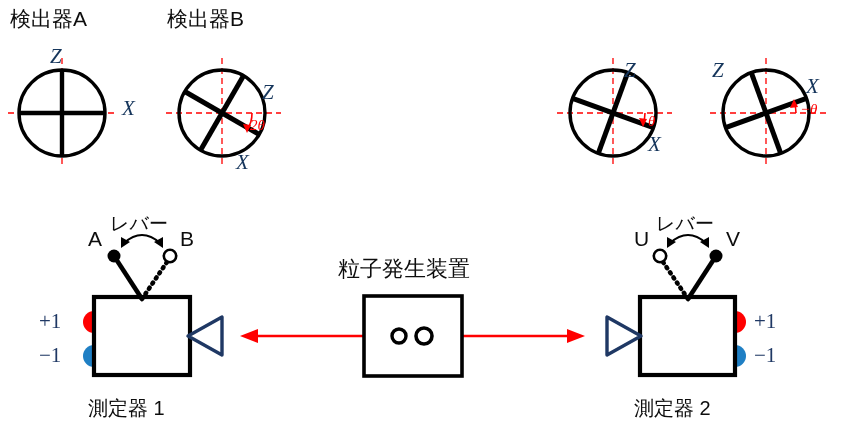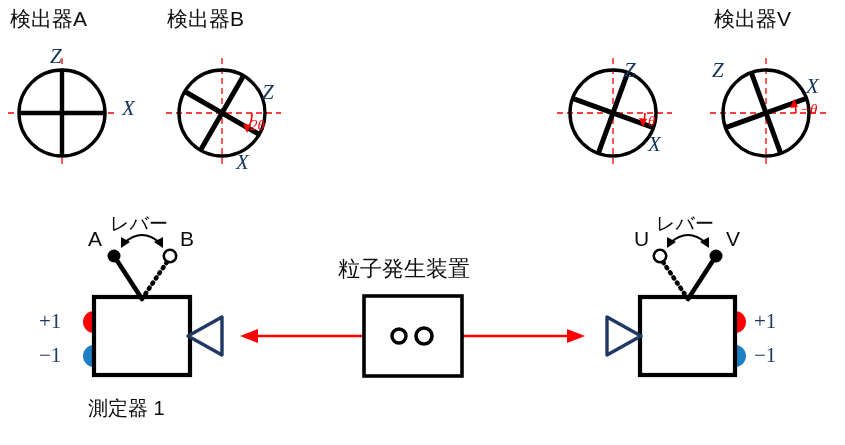--- a/index.html
+++ b/index.html
@@ -19,21 +19,20 @@
   .gen-jp{font-size:22px;color:#0d0d0d;text-align:center;}
   svg{position:absolute;left:0;top:0;overflow:visible;}
 </style>
 </head>
 <body>
 
 <div class="stage">
 
   <div class="lbl title-jp" style="left:10px;top:8px;">検出器A</div>
   <div class="lbl title-jp" style="left:167px;top:8px;">検出器B</div>
-  <div class="lbl title-jp" style="left:714px;top:8px;">検出器V</div>
 
   <svg width="845" height="445">
 
     <g>
       <line x1="8" y1="113" x2="118" y2="113" stroke="#ff0000" stroke-width="1.3" stroke-dasharray="6,4"></line>
       <line x1="62" y1="58" x2="62" y2="168" stroke="#ff0000" stroke-width="1.3" stroke-dasharray="6,4"></line>
       <circle cx="62" cy="113" r="43" fill="none" stroke="#000" stroke-width="3.4"></circle>
       <line x1="62" y1="70" x2="62" y2="156" stroke="#000" stroke-width="4.4"></line>
       <line x1="19" y1="113" x2="105" y2="113" stroke="#000" stroke-width="4.4"></line>
     </g>
@@ -141,14 +140,15 @@
   <div class="lbl lever-ltr" style="left:180px;top:228px;">B</div>
   <div class="lbl pm" style="left:39px;top:311px;">+1</div>
   <div class="lbl pm" style="left:39px;top:345px;">−1</div>
   <div class="lbl dev-jp" style="left:88px;top:398px;">測定器 1</div>
 
   <div class="lbl lever-jp" style="left:656px;top:198px;">レバー</div>
   <div class="lbl lever-ltr" style="left:634px;top:228px;">U</div>
   <div class="lbl lever-ltr" style="left:726px;top:228px;">V</div>
   <div class="lbl pm" style="left:754px;top:311px;">+1</div>
   <div class="lbl pm" style="left:754px;top:345px;">−1</div>
+  <div class="lbl dev-jp" style="left:634px;top:398px;">測定器 2</div>
 
 </div>
 
 </body></html>

